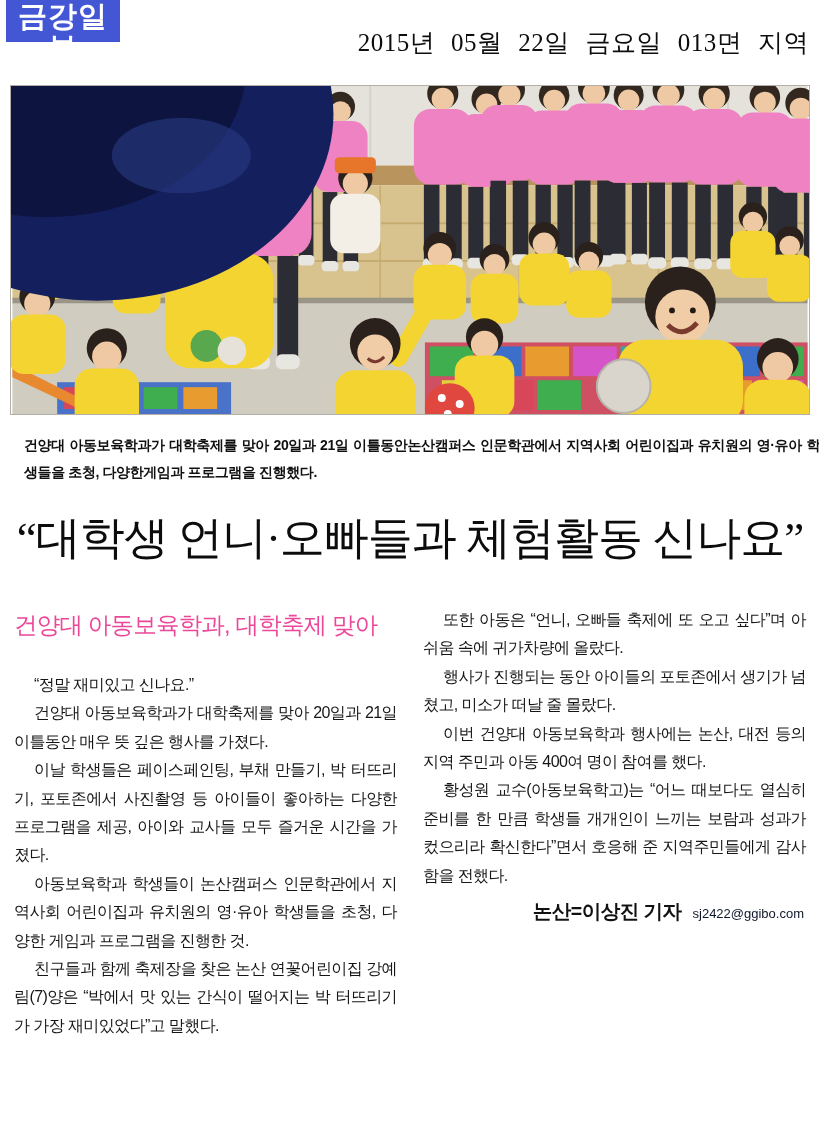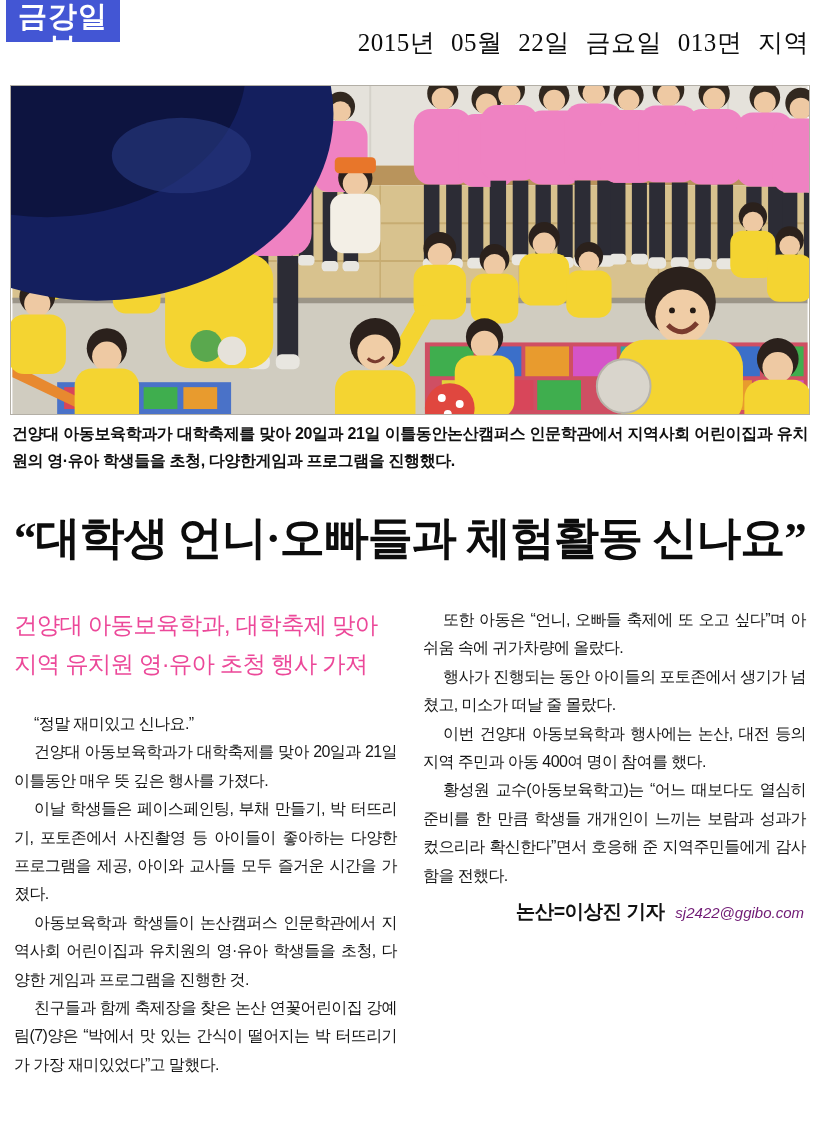--- a/index.html
+++ b/index.html
@@ -15,41 +15,41 @@
             font-family:"Liberation Serif",serif;font-style:italic;opacity:.9;}
   .dateline{position:absolute;right:10px;top:26px;font-family:"Liberation Serif",serif;
             font-size:25px;color:#0d0d0d;word-spacing:9px;letter-spacing:.5px;}
 
   
   .photo-block{position:absolute;left:10px;top:85px;width:800px;height:330px;margin:0;
                border:1px solid #b3afa6;box-sizing:border-box;overflow:hidden;}
   .photo-block svg{display:block;}
 
   
-  .caption{position:absolute;left:12px;top:420px;width:796px;margin:0;
-           font-size:16px;font-weight:700;line-height:27px;letter-spacing:-0.4px;
+  .caption{position:absolute;left:12px;top:420px;width:796px;margin:12px;
+           font-size:14px;font-weight:700;line-height:27px;letter-spacing:-0.4px;
            text-align:justify;word-break:break-all;color:#101010;}
 
   
   .headline{position:absolute;left:10px;top:503px;width:800px;margin:0;
-            font-family:"Liberation Serif",serif;font-weight:bold;font-size:45px;
+            font-family:"Liberation Serif",serif;font-weight:normal;font-size:45px;
             line-height:70px;text-align:center;letter-spacing:-1px;color:#0c0c0c;}
 
   
   .columns{position:absolute;left:14px;top:606px;width:792px;display:flex;gap:26px;}
   .col{width:383px;}
   .subhead{margin:0 0 26px 0;font-size:23.5px;line-height:39px;font-weight:500;
            letter-spacing:-0.8px;color:#ec4899;}
   .subhead .subline{display:block;white-space:nowrap;}
   .body-p{margin:0;font-size:16px;line-height:28.4px;text-align:justify;
           text-indent:20px;word-break:break-all;letter-spacing:-0.6px;color:#151515;}
   .byline{margin:8px 2px 0 0;text-align:right;font-size:19.5px;font-weight:700;
           letter-spacing:-0.5px;color:#111;}
-  .byline-email{font-weight:400;font-size:15px;color:#701a75;letter-spacing:0;
-                font-family:"Liberation Sans",sans-serif;margin-left:6px;font-style:italic;}
+  .byline-email{font-weight:400;font-size:13px;color:#0f172a;letter-spacing:0;
+                font-family:"Liberation Sans",sans-serif;margin-left:6px;}
 </style>
 </head>
 <body>
 
 <div class="page">
 
   <div class="logo">
     <div class="logo-main">금강일보</div>
     <div class="logo-sub">ggilbo.com</div>
   </div>
@@ -204,21 +204,20 @@
   </figure>
 
   <p class="caption">건양대 아동보육학과가 대학축제를 맞아 20일과 21일 이틀동안논산캠퍼스 인문학관에서 지역사회 어린이집과 유치원의 영·유아 학생들을 초청, 다양한게임과 프로그램을 진행했다.</p>
 
   <h1 class="headline">“대학생 언니·오빠들과 체험활동 신나요”</h1>
 
   <div class="columns">
     <div class="col">
       <h2 class="subhead">
         <span class="subline">건양대 아동보육학과, 대학축제 맞아</span>
-        <span class="subline">지역 유치원 영·유아 초청 행사 가져</span>
       </h2>
       <p class="body-p">“정말 재미있고 신나요.”</p>
       <p class="body-p">건양대 아동보육학과가 대학축제를 맞아 20일과 21일 이틀동안 매우 뜻 깊은 행사를 가졌다.</p>
       <p class="body-p">이날 학생들은 페이스페인팅, 부채 만들기, 박 터뜨리기, 포토존에서 사진촬영 등 아이들이 좋아하는 다양한 프로그램을 제공, 아이와 교사들 모두 즐거운 시간을 가졌다.</p>
       <p class="body-p">아동보육학과 학생들이 논산캠퍼스 인문학관에서 지역사회 어린이집과 유치원의 영·유아 학생들을 초청, 다양한 게임과 프로그램을 진행한 것.</p>
       <p class="body-p">친구들과 함께 축제장을 찾은 논산 연꽃어린이집 강예림(7)양은 “박에서 맛 있는 간식이 떨어지는 박 터뜨리기가 가장 재미있었다”고 말했다.</p>
     </div>
     <div class="col">
       <p class="body-p">또한 아동은 “언니, 오빠들 축제에 또 오고 싶다”며 아쉬움 속에 귀가차량에 올랐다.</p>
       <p class="body-p">행사가 진행되는 동안 아이들의 포토존에서 생기가 넘쳤고, 미소가 떠날 줄 몰랐다.</p>

